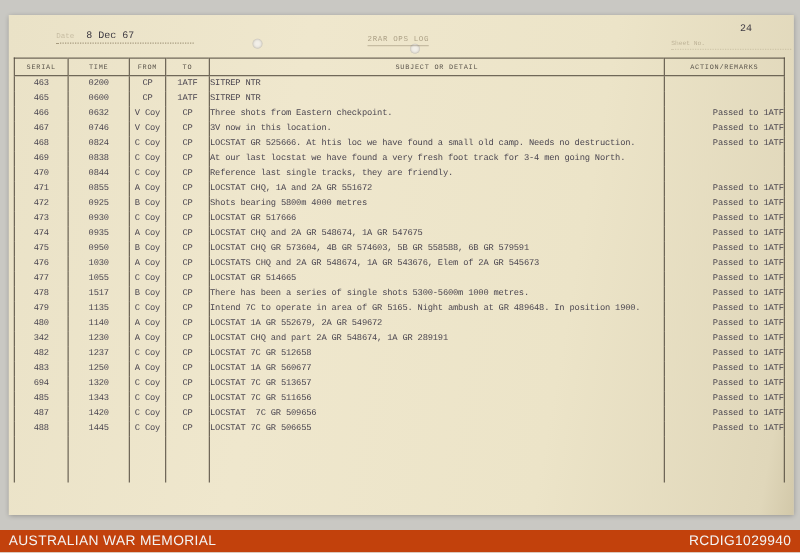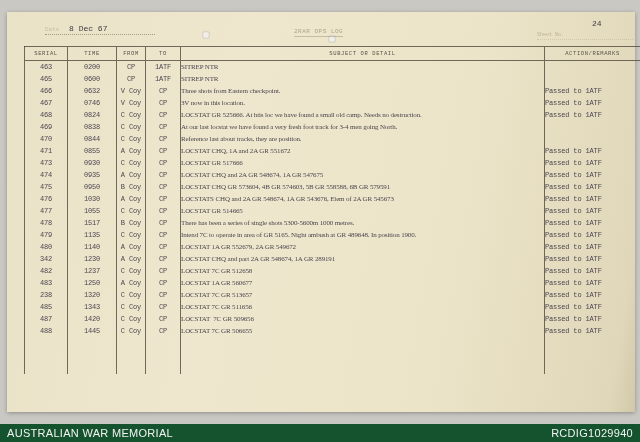--- a/index.html
+++ b/index.html
@@ -24,43 +24,43 @@
   .date-label{opacity:.28;font-size:6px;color:#6b5c42;}
   .date-month{font-weight:normal;}
   .stamp{position:absolute;left:287px;top:16px;font-size:6px;color:#6b5c42;
     opacity:.5;filter:blur(.4px);border-bottom:1px solid rgba(107,92,66,.6);
     padding-bottom:1px;letter-spacing:.5px;}
   .page-number{position:absolute;left:585px;top:7px;font-size:8px;color:#3e3a42;}
   .sheet-line{position:absolute;left:530px;top:20px;width:96px;
     border-bottom:1px dotted rgba(110,95,65,.5);font-size:5px;color:#6b5c42;
     opacity:.35;padding-bottom:1px;}
   table.log-table{
-    position:absolute;left:17px;top:34px;width:616px;
+    position:absolute;left:4px;top:34px;width:616px;
     border-collapse:collapse;table-layout:fixed;
     border-top:1px solid rgba(80,72,60,.8);
     border-left:1px solid rgba(80,72,60,.8);
     border-right:1px solid rgba(80,72,60,.8);
   }
   .log-table th{
     border-bottom:1px solid rgba(80,72,60,.8);
     font-size:5.5px;font-weight:normal;letter-spacing:.6px;color:#5a544b;
     height:13px;padding:0;white-space:nowrap;overflow:hidden;
   }
   .log-table td{
     font-size:7px;color:#4b4650;height:12px;padding:0;white-space:pre;
     letter-spacing:-.15px;line-height:12px;overflow:visible;
   }
   .log-table th+th, .log-table td+td{border-left:1px solid rgba(80,72,60,.8);}
   .c-center{text-align:center;}
-  .c-subject{text-align:left;padding-left:10px;font-family:Liberation Serif, serif;}
-  .c-action{text-align:left;padding-left:8px;}
+  .c-subject{text-align:left;padding-left:10px;}
+  .c-action{text-align:right;padding-left:8px;}
   .filler td{height:37px;}
   .footer-bar{
     position:absolute;left:0;top:424px;width:640px;height:18px;
-    background:#14532d;color:#f3f3f3;display:flex;align-items:center;
+    background:#c2410c;color:#f3f3f3;display:flex;align-items:center;
     justify-content:space-between;padding:0 7px;box-sizing:border-box;
     font-family:"Liberation Sans",sans-serif;font-size:11px;letter-spacing:.3px;
   }
 </style>
 </head>
 <body>
 
 <div class="stage">
   <div class="paper">
     <div class="hole hole-1"></div>
@@ -139,29 +139,37 @@
             <td class="c-center">C Coy</td>
             <td class="c-center">CP</td>
             <td class="c-subject">At our last locstat we have found a very fresh foot track for 3-4 men going North.</td>
             <td class="c-action"></td>
           </tr>
           <tr>
             <td class="c-center">470</td>
             <td class="c-center">0844</td>
             <td class="c-center">C Coy</td>
             <td class="c-center">CP</td>
-            <td class="c-subject">Reference last about tracks, they are position.</td>
+            <td class="c-subject">Reference last single tracks, they are friendly.</td>
             <td class="c-action"></td>
           </tr>
           <tr>
             <td class="c-center">471</td>
             <td class="c-center">0855</td>
             <td class="c-center">A Coy</td>
             <td class="c-center">CP</td>
             <td class="c-subject">LOCSTAT CHQ, 1A and 2A GR 551672</td>
+            <td class="c-action">Passed to 1ATF</td>
+          </tr>
+          <tr>
+            <td class="c-center">472</td>
+            <td class="c-center">0925</td>
+            <td class="c-center">B Coy</td>
+            <td class="c-center">CP</td>
+            <td class="c-subject">Shots bearing 5800m 4000 metres</td>
             <td class="c-action">Passed to 1ATF</td>
           </tr>
           <tr>
             <td class="c-center">473</td>
             <td class="c-center">0930</td>
             <td class="c-center">C Coy</td>
             <td class="c-center">CP</td>
             <td class="c-subject">LOCSTAT GR 517666</td>
             <td class="c-action">Passed to 1ATF</td>
           </tr>
@@ -239,21 +247,21 @@
           </tr>
           <tr>
             <td class="c-center">483</td>
             <td class="c-center">1250</td>
             <td class="c-center">A Coy</td>
             <td class="c-center">CP</td>
             <td class="c-subject">LOCSTAT 1A GR 560677</td>
             <td class="c-action">Passed to 1ATF</td>
           </tr>
           <tr>
-            <td class="c-center">238</td>
+            <td class="c-center">694</td>
             <td class="c-center">1320</td>
             <td class="c-center">C Coy</td>
             <td class="c-center">CP</td>
             <td class="c-subject">LOCSTAT 7C GR 513657</td>
             <td class="c-action">Passed to 1ATF</td>
           </tr>
           <tr>
             <td class="c-center">485</td>
             <td class="c-center">1343</td>
             <td class="c-center">C Coy</td>

